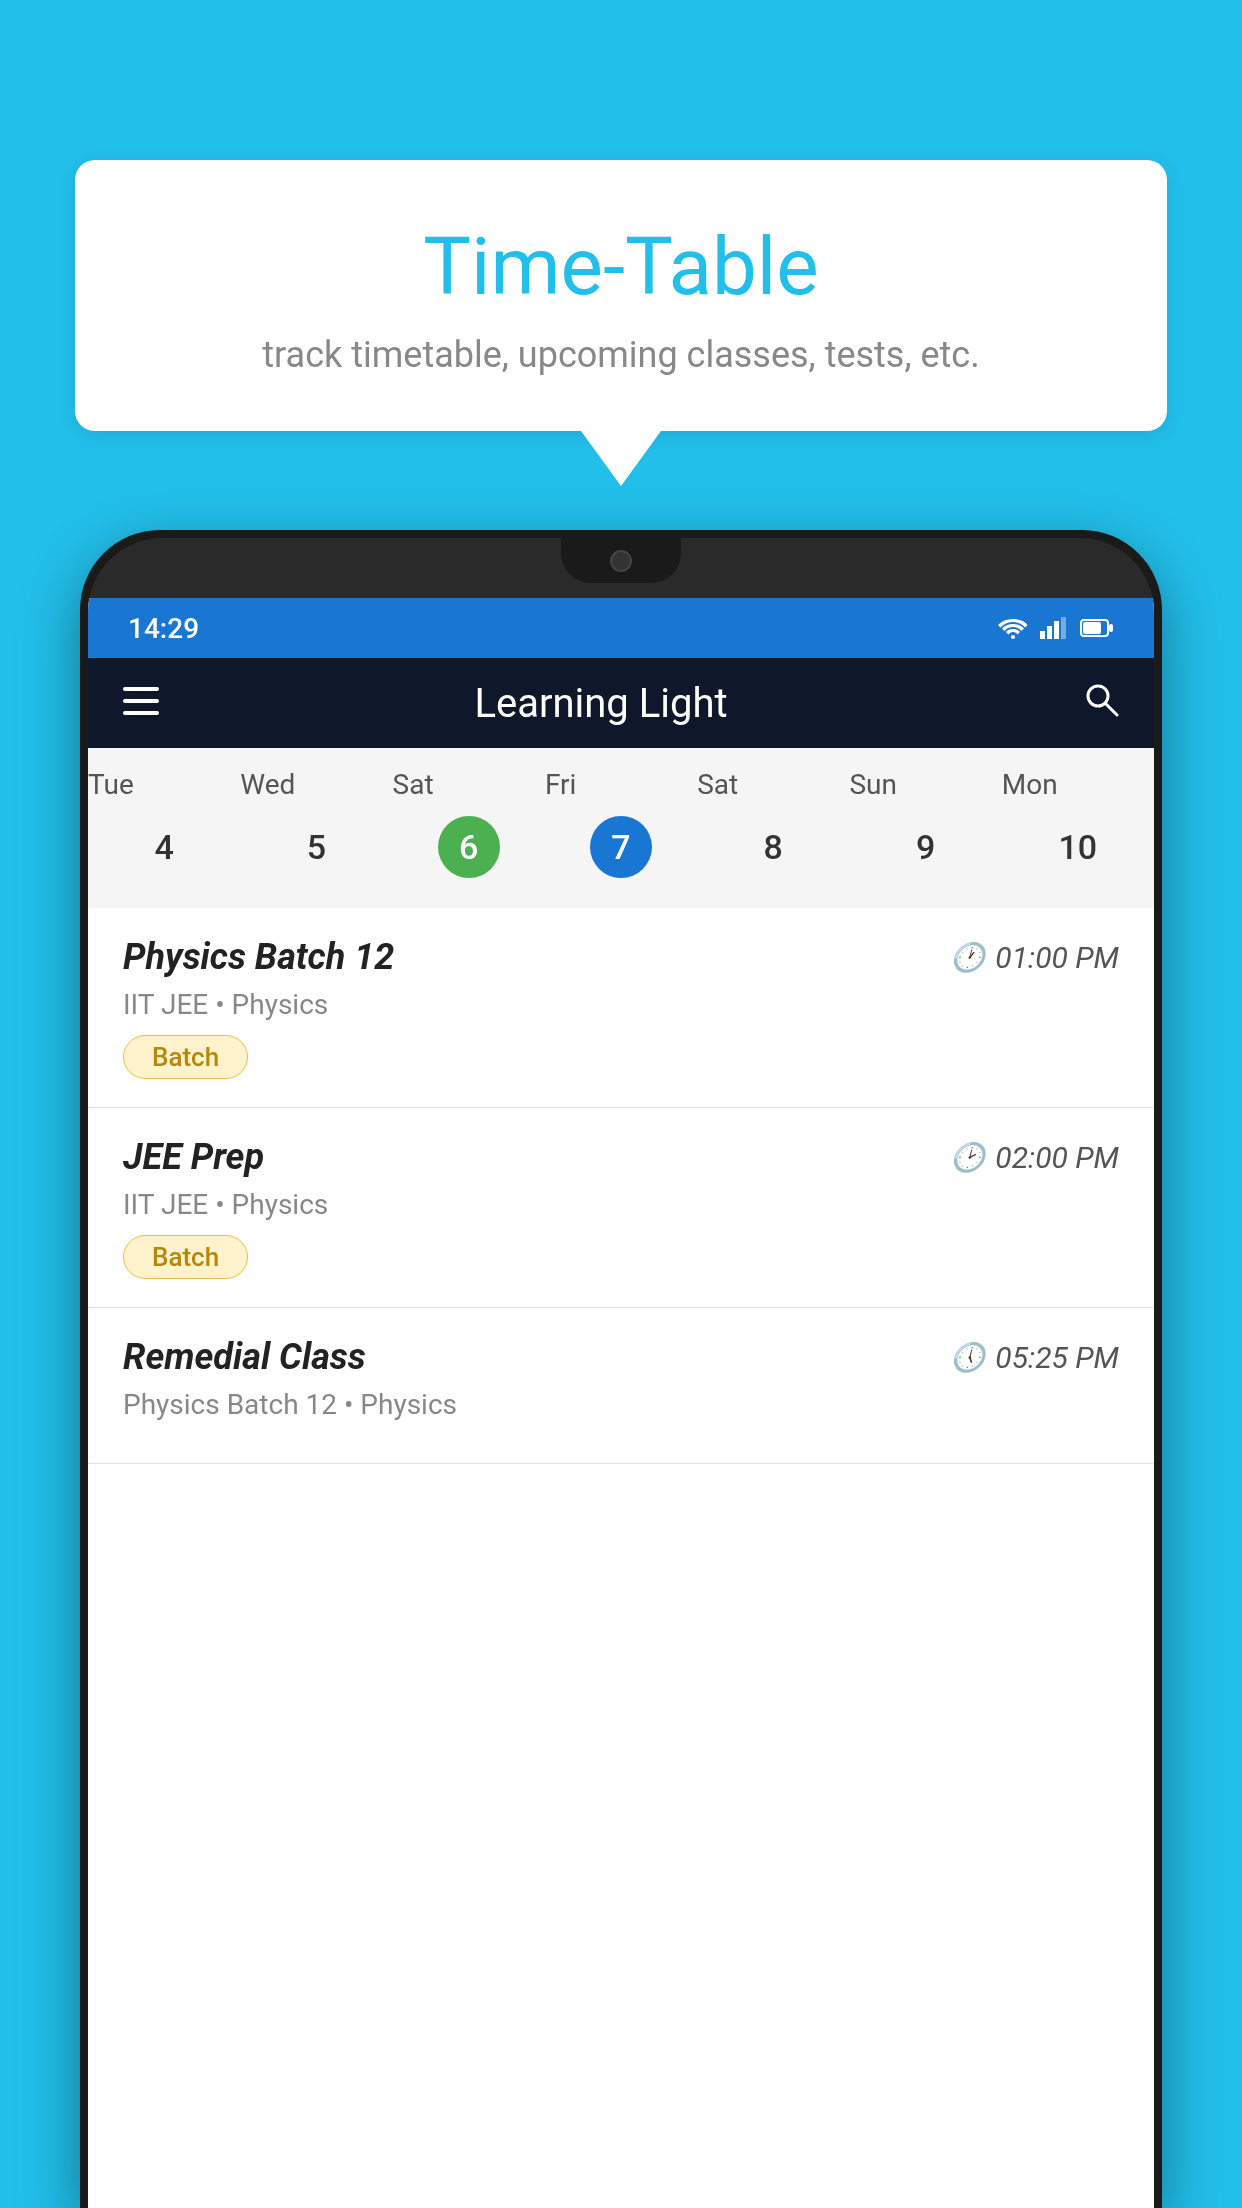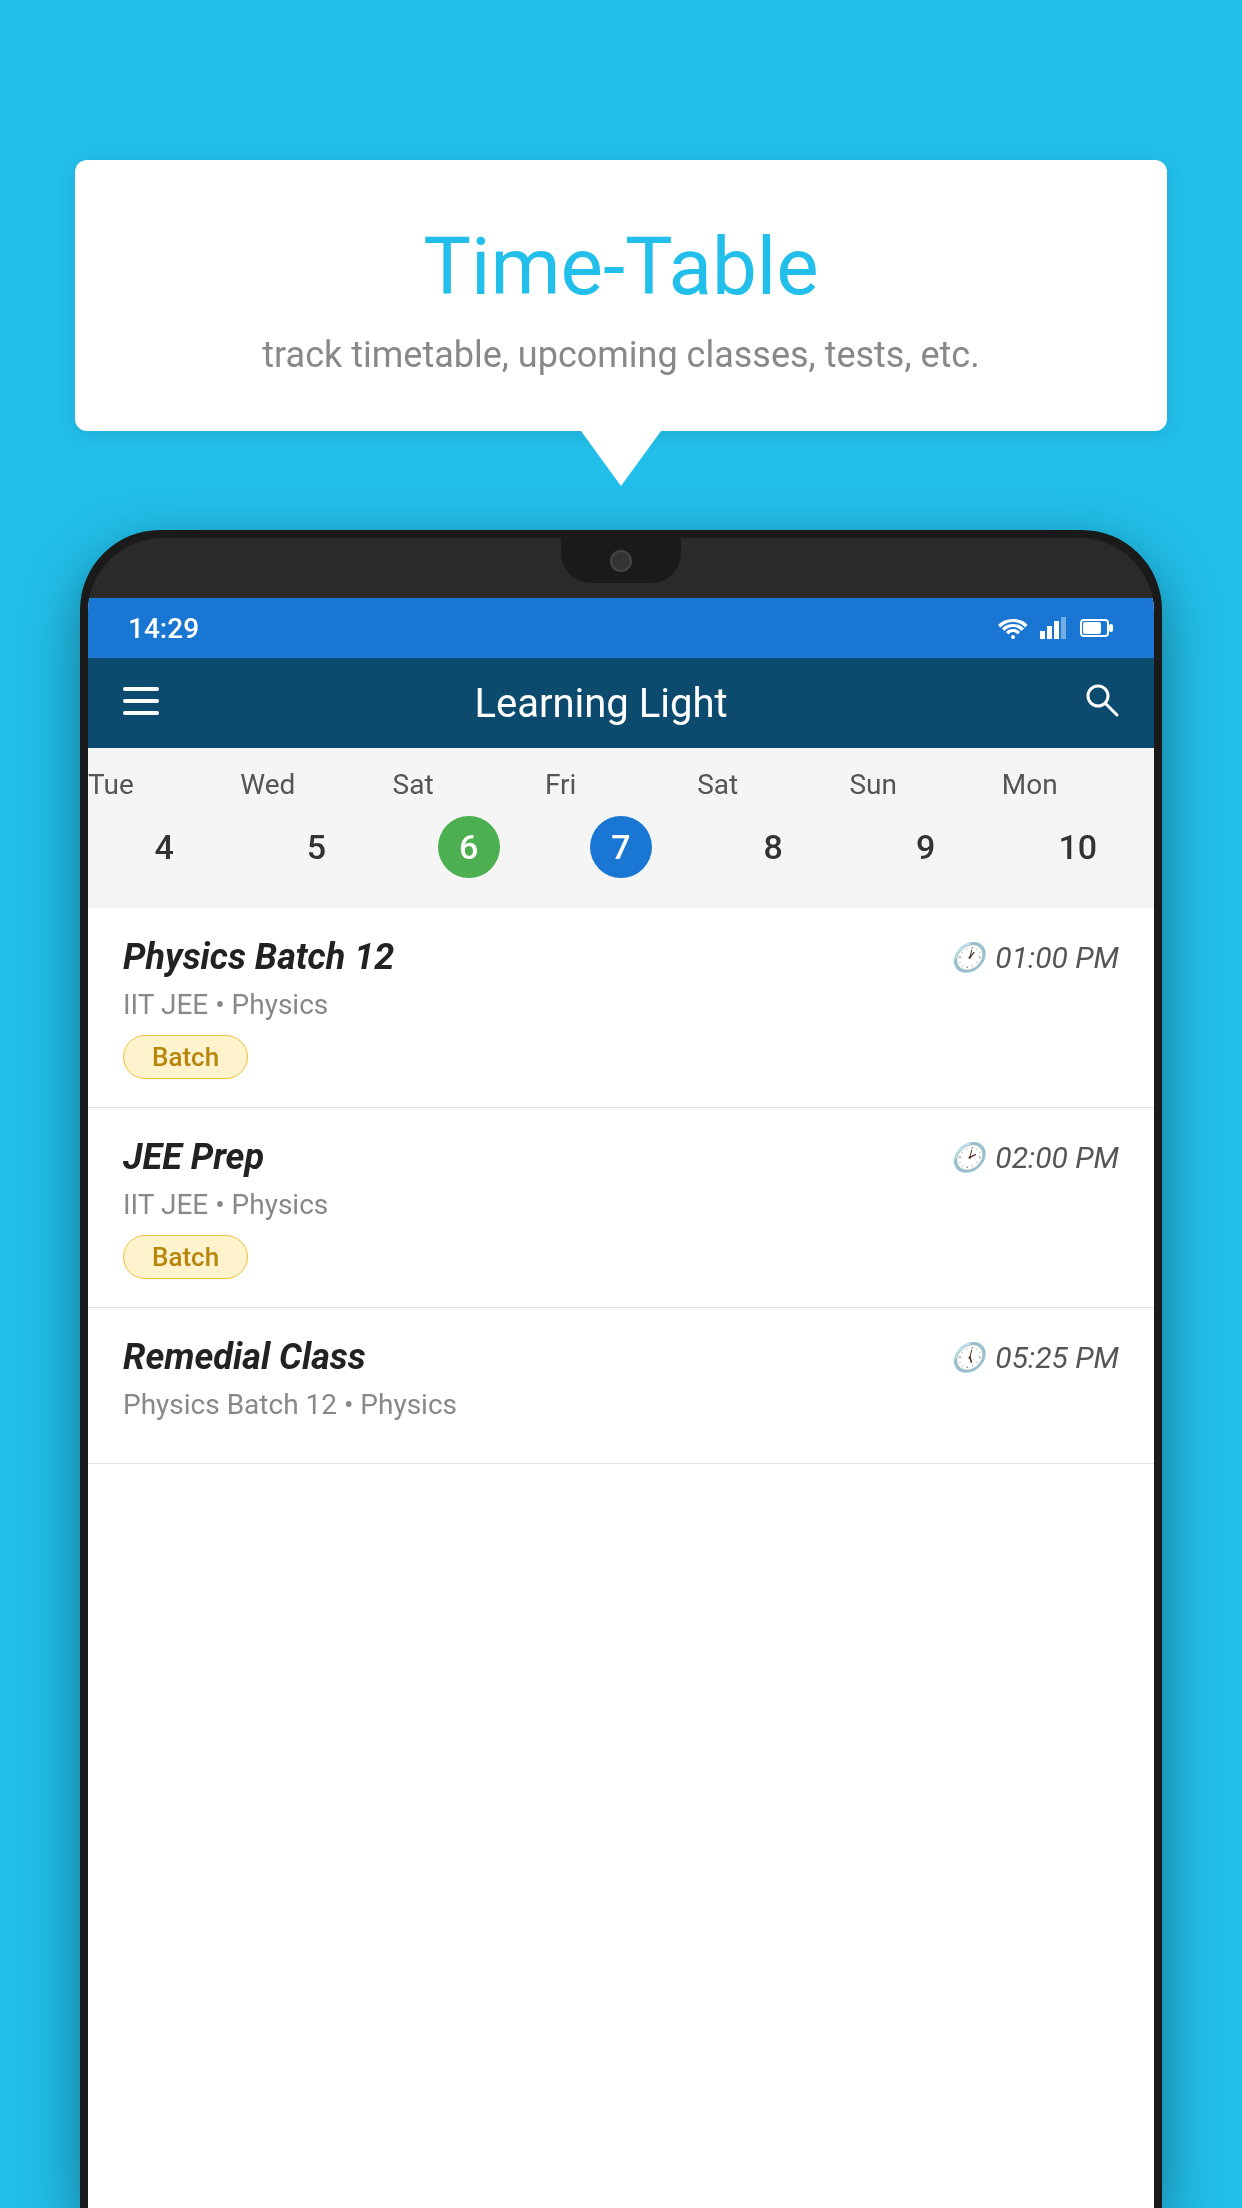--- a/index.html
+++ b/index.html
@@ -16,21 +16,21 @@
     
     .speech-bubble-container {
       position: absolute;
       top: 160px;
       left: 75px;
       right: 75px;
     }
 
     .speech-bubble {
       background: white;
-      border-radius: 12px;
+      border-radius: 20px;
       padding: 60px 40px 55px;
       text-align: center;
       box-shadow: 0 4px 20px rgba(0,0,0,0.1);
     }
 
     .speech-bubble-title {
       color: #22BFEA;
       font-size: 80px;
       font-weight: 400;
       margin-bottom: 20px;
@@ -126,21 +126,21 @@
       border-radius: 50%;
       position: absolute;
       top: 50%;
       left: 50%;
       transform: translate(-50%, -50%);
       border: 2px solid #444;
     }
 
     
     .app-bar {
-      background: #0c4a6e;
+      background: #0f172a;
       height: 90px;
       display: flex;
       align-items: center;
       padding: 0 35px;
     }
 
     .hamburger-icon {
       color: white;
       font-size: 36px;
       line-height: 1;

